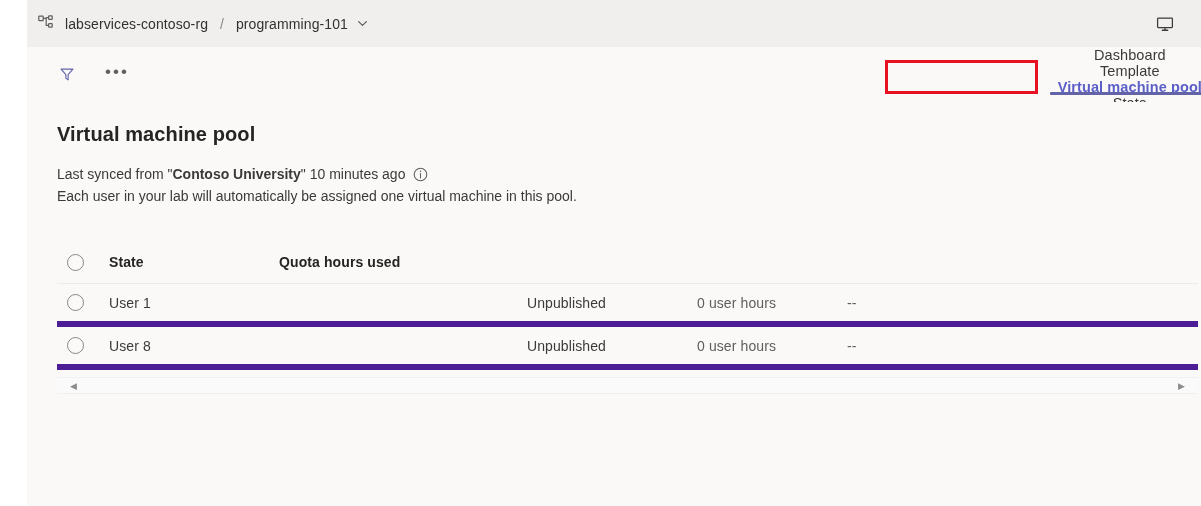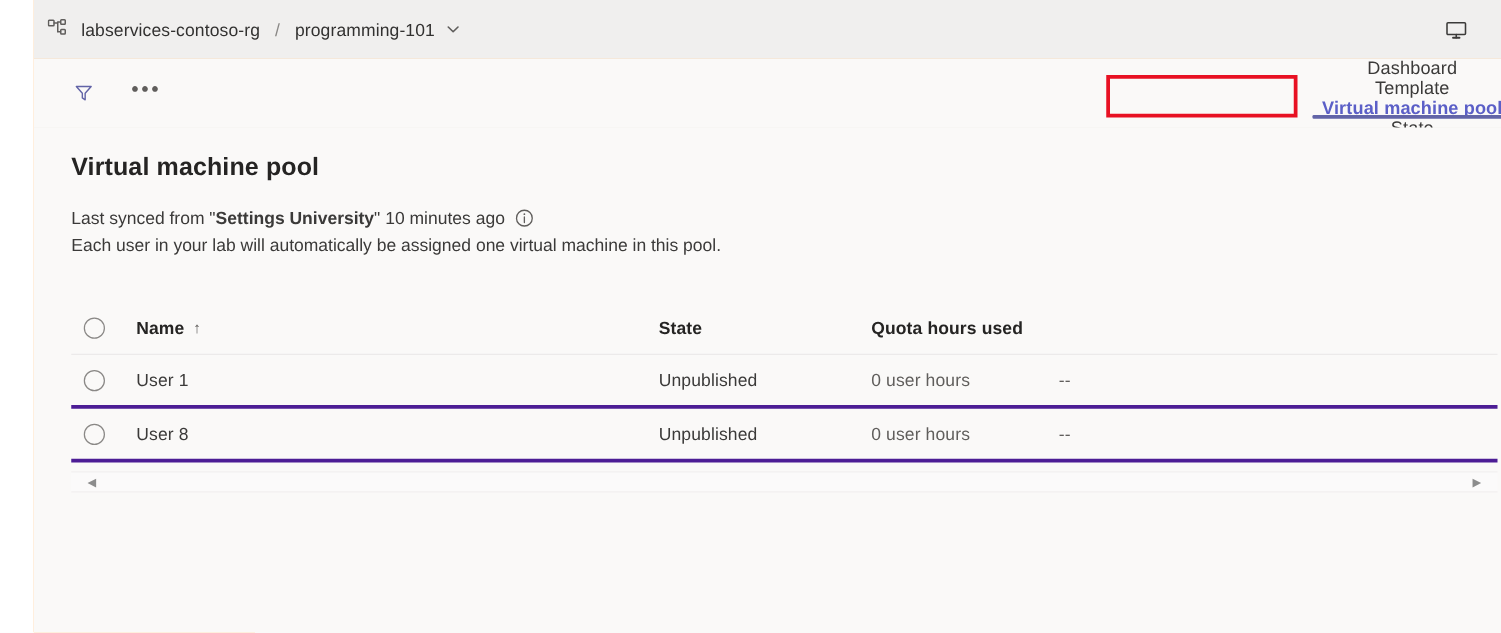--- a/index.html
+++ b/index.html
@@ -207,21 +207,21 @@
 
   
   .table {
     margin-top: 34px;
     width: 1141px;
   }
   .trow {
     display: flex;
     align-items: center;
     height: 43px;
-    border-bottom: 3px solid #4c1d95;
+    border-bottom: 6px solid #4c1d95;
     box-sizing: border-box;
   }
   .trow.header {
     height: 43px;
     border-bottom: 1px solid #eceaea;
   }
   .c-sel {
     width: 52px;
     display: flex;
     align-items: center;
@@ -351,45 +351,41 @@
   </div>
 
   <div class="tab-highlight"></div>
 
   <div class="main">
     <h1 class="page-title">Virtual machine pool</h1>
 
     <div class="desc">
       <div class="desc-line">
         <span>Last synced from "</span>
-          <b>Settings University</b>
+          <b>Contoso University</b>
           <span>" 10 minutes ago</span>
         <span class="info-icon">
           <svg width="15" height="15" viewBox="0 0 15 15" fill="none" stroke="currentColor" stroke-width="1.05">
             <circle cx="7.5" cy="7.5" r="6.3"></circle>
             <circle cx="7.5" cy="4.3" r="0.72" fill="currentColor" stroke="none"></circle>
             <path d="M7.5 6.5 V11.0" stroke-linecap="round"></path>
           </svg>
         </span>
       </div>
       <div class="desc-line">
         <span>Each user in your lab will automatically be assigned one virtual machine in this pool.</span>
       </div>
     </div>
 
     <div class="table">
 
       <div class="trow header">
         <div class="c-sel">
           <div class="radio"></div>
         </div>
-        <div class="c-name th">
-          <span>Name</span>
-          <span class="sort-arrow">↑</span>
-        </div>
         <div class="c-state th">State</div>
         <div class="c-quota th">Quota hours used</div>
       </div>
 
       <div class="trow">
         <div class="c-sel">
           <div class="radio"></div>
         </div>
         <div class="c-name td">User 1</div>
         <div class="c-state td">Unpublished</div>

